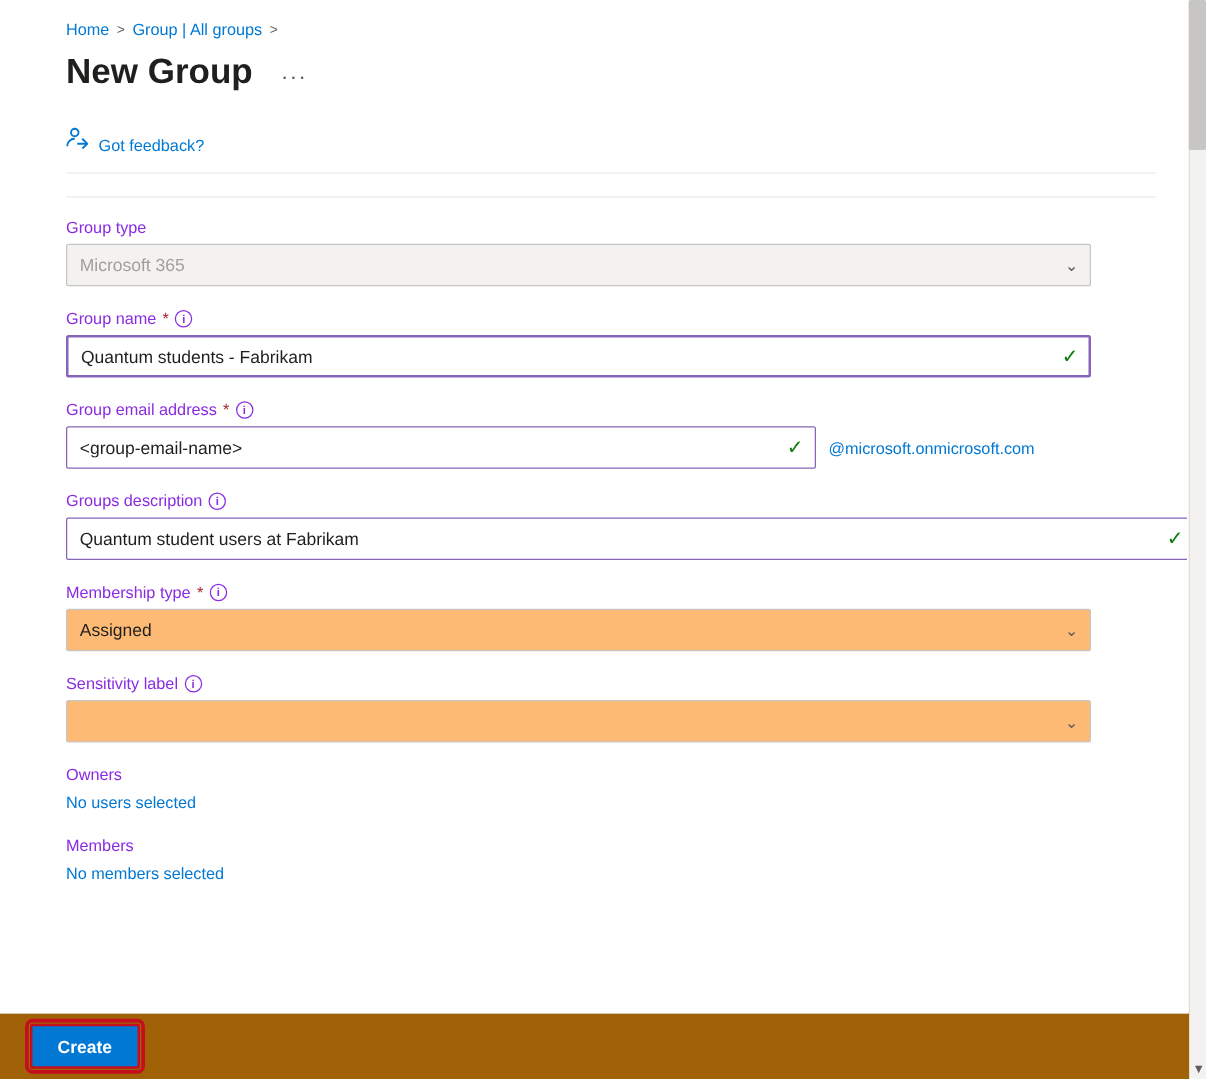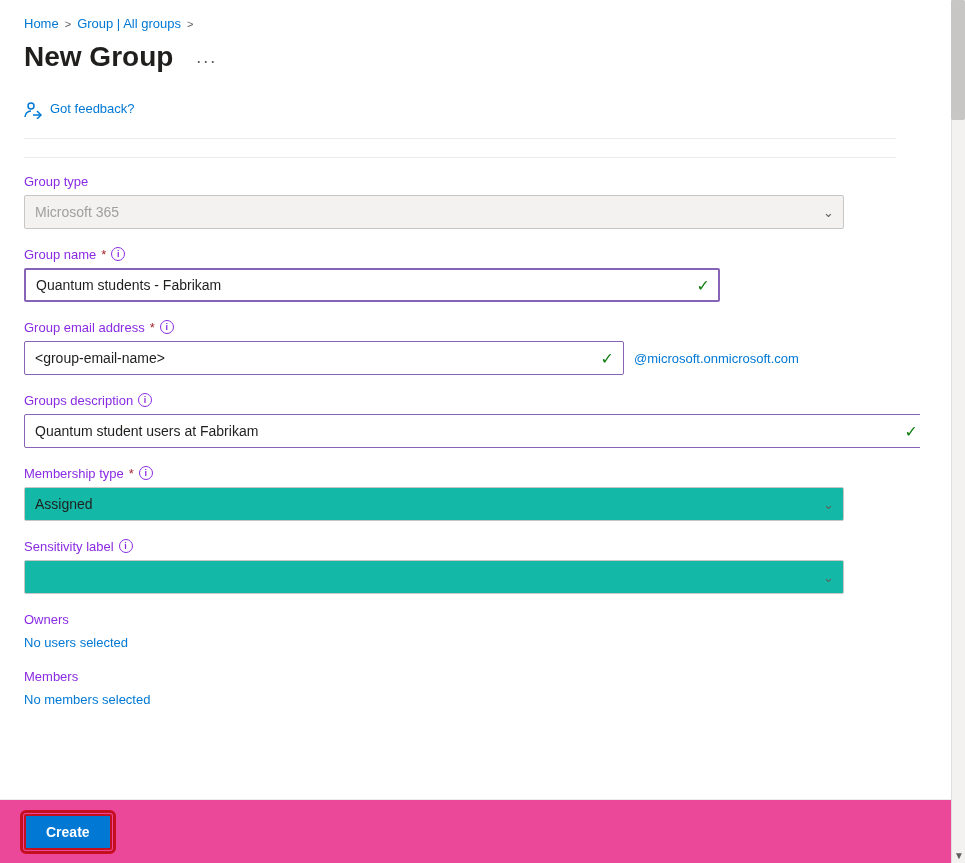--- a/index.html
+++ b/index.html
@@ -17,20 +17,21 @@
       min-height: 863px;
       background: #fff;
       position: relative;
       overflow: hidden;
     }
     .main-content {
       padding: 16px 24px 24px 24px;
       max-width: 920px;
       overflow-y: auto;
       height: 863px;
+      margin-left: 29px;
     }
     .breadcrumb {
       display: flex;
       align-items: center;
       gap: 6px;
       font-size: 13px;
       color: #0078d4;
       margin-bottom: 10px;
     }
     .breadcrumb span {
@@ -60,21 +61,21 @@
       color: #605e5c;
       font-size: 18px;
       cursor: pointer;
       padding: 2px 6px;
       border: none;
       background: none;
       letter-spacing: 2px;
     }
     .feedback-bar {
       display: flex;
-      align-items: flex-start;
+      align-items: flex-end;
       gap: 8px;
       padding: 10px 0 14px 0;
       border-bottom: 1px solid #edebe9;
       margin-bottom: 18px;
     }
     .feedback-icon {
       color: #0078d4;
       font-size: 18px;
     }
     .feedback-link {
@@ -84,20 +85,21 @@
       cursor: pointer;
     }
     .form-section {
       margin-bottom: 18px;
     }
     .field-label {
       font-size: 13px;
       color: #8a2be2;
       margin-bottom: 6px;
       display: flex;
+      align-items: center;
       gap: 5px;
     }
     .field-label .required {
       color: #a4262c;
     }
     .field-label .info-icon {
       display: inline-flex;
       align-items: center;
       justify-content: center;
       width: 14px;
@@ -154,21 +156,21 @@
       align-items: center;
     }
     .dropdown-select {
       width: 100%;
       height: 34px;
       border: 1px solid #c8c6c4;
       border-radius: 2px;
       padding: 0 36px 0 10px;
       font-size: 14px;
       color: #201f1e;
-      background: #14b8a6;
+      background: #fdba74;
       appearance: none;
       -webkit-appearance: none;
       cursor: pointer;
       outline: none;
     }
     .dropdown-disabled {
       background: #f3f2f1;
       color: #a19f9d;
     }
     .dropdown-arrow {
@@ -217,22 +219,22 @@
       cursor: pointer;
       user-select: none;
     }
     .scrollbar-arrow.up { top: 2px; }
     .scrollbar-arrow.down { bottom: 2px; }
     .bottom-bar {
       position: absolute;
       bottom: 0;
       left: 0;
       right: 14px;
-      height: 64px;
-      background: #ec4899;
+      height: 53px;
+      background: #a16207;
       border-top: 1px solid #edebe9;
       display: flex;
       align-items: center;
       padding: 0 24px;
       gap: 10px;
     }
     .create-btn {
       background: #0078d4;
       color: #fff;
       border: 2px solid #c50f1f;
@@ -295,21 +297,21 @@
         <span class="dropdown-arrow">⌄</span>
       </div>
     </div>
 
     <div class="form-section">
       <div class="field-label">
         <span>Group name</span>
         <span class="required">*</span>
         <span class="info-icon">i</span>
       </div>
-      <div class="input-wrapper" style="width: 696px;">
+      <div class="input-wrapper" style="width: 820px;">
         <input type="text" class="text-input" value="Quantum students - Fabrikam" style="border-color: rgb(135, 100, 184); border-width: 2px;">
         <span class="input-check">✓</span>
       </div>
     </div>
 
     <div class="form-section">
       <div class="field-label">
         <span>Group email address</span>
         <span class="required">*</span>
         <span class="info-icon">i</span>

